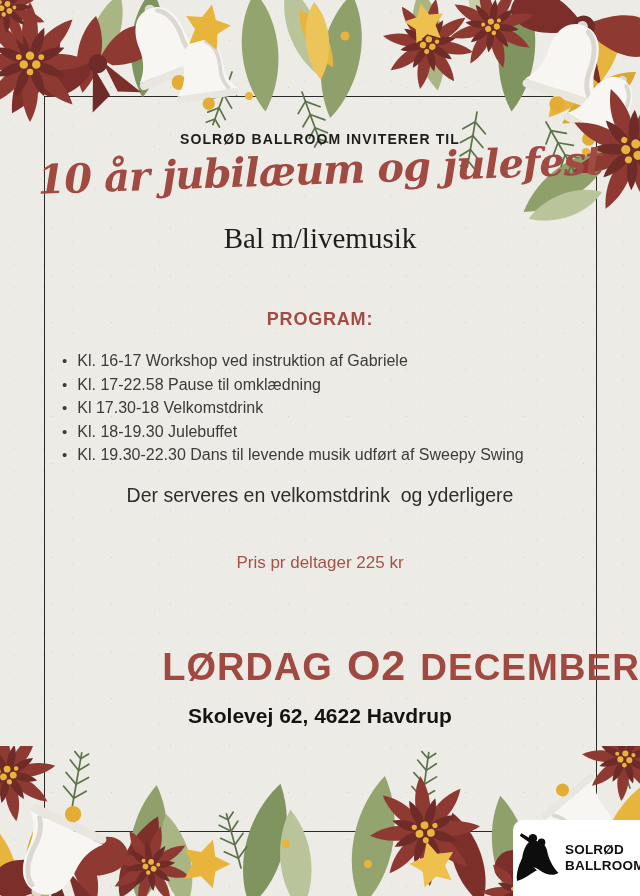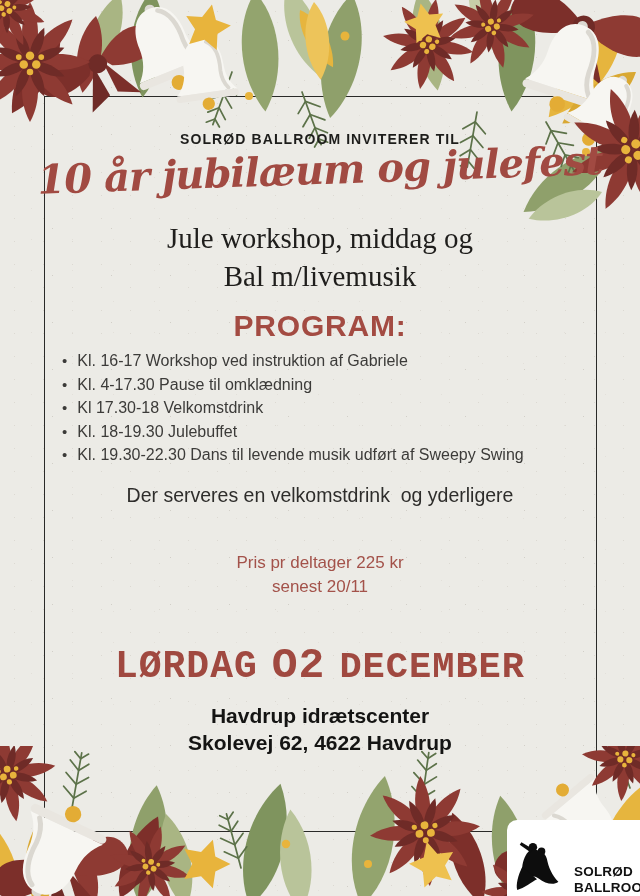--- a/index.html
+++ b/index.html
@@ -21,38 +21,38 @@
   .deco{position:absolute;left:0;z-index:2;pointer-events:none;}
   .deco-top{top:0;width:640px;height:240px;}
   .deco-bottom{bottom:0;width:640px;height:150px;}
   .abs{position:absolute;left:0;right:0;text-align:center;z-index:4;}
   .inviter{top:131px;font-size:14px;font-weight:800;letter-spacing:1.1px;color:#1d1d1b;}
   .script-title{
     top:146px;font-family:"DejaVu Serif",serif;font-style:italic;font-weight:bold;
     font-size:40px;color:#a14a42;letter-spacing:-1px;transform:rotate(-2deg);
   }
   .subtitle{top:219px;font-family:"Liberation Serif",serif;font-size:29px;color:#1f1e1c;line-height:38px;}
-  .program-heading{top:309px;font-size:30px;font-weight:800;letter-spacing:0.8px;color:#a34b42;}
+  .program-heading{top:309px;font-size:18px;font-weight:800;letter-spacing:0.8px;color:#a34b42;}
   .program-list{
     position:absolute;left:62px;top:349px;right:44px;margin:0;padding:0;list-style:none;
     z-index:4;font-size:16px;color:#3c3b39;line-height:23.5px;text-align:left;
   }
   .program-list li{display:flex;gap:10px;align-items:baseline;}
   .dot{font-size:15px;color:#3c3b39;}
   .info{top:481px;font-size:19.5px;color:#2e2d2b;line-height:28px;text-align:center;}
   .pre{white-space:pre-wrap;}
   .payment{top:551px;font-size:17px;color:#a3524a;line-height:23.5px;}
-  .date-row{top:641px;display:flex;justify-content:center;align-items:baseline;gap:14px;color:#a04940;font-family:Liberation Mono, monospace;}
+  .date-row{top:641px;display:flex;justify-content:flex-end;align-items:baseline;gap:14px;color:#a04940;}
   .date-day{font-size:38px;font-weight:800;letter-spacing:1px;}
   .date-num{font-size:43px;font-weight:800;letter-spacing:1px;}
   .date-month{font-size:37px;font-weight:800;letter-spacing:1px;}
   .venue{top:703px;font-size:21px;font-weight:800;color:#141413;line-height:26.5px;}
   .logo-card{
     position:absolute;right:0;bottom:0;width:126px;height:76px;background:#ffffff;
-    border-radius:10px 0 0 0;z-index:5;display:flex;align-items:flex-end;padding-left:7px;gap:14px;
+    border-radius:10px 0 0 0;z-index:5;display:flex;align-items:center;padding-left:1px;gap:5px;
   }
   .logo-text{font-size:13.5px;font-weight:800;color:#111;line-height:16px;letter-spacing:0.2px;}
   .logo-dancers{width:46px;height:58px;flex:0 0 auto;}
 </style>
 </head>
 <body>
 
 <div class="frame"></div>
 
 <svg class="deco deco-top" viewBox="0 0 640 240">
@@ -173,34 +173,33 @@
   <use href="#poin" transform="translate(425,85) rotate(-5) scale(1.15)"></use>
   <use href="#poin" transform="translate(625,12) rotate(5) scale(0.9)"></use>
   <use href="#poin" transform="translate(520,146) scale(0.8)"></use>
   <use href="#star" fill="#e8b43c" transform="translate(205,118) rotate(18) scale(0.85)"></use>
   <use href="#star" fill="#eec14f" transform="translate(433,119) rotate(-15) scale(0.8)"></use>
 </svg>
 
 <div class="abs inviter">SOLRØD BALLROOM INVITERER TIL</div>
 <div class="abs script-title">10 år jubilæum og julefest</div>
 <div class="abs subtitle">
-  <div>Jule workshop, middag og</div>
   <div>Bal m/livemusik</div>
 </div>
 
 <div class="abs program-heading">PROGRAM:</div>
 
 <ul class="program-list">
   <li>
     <span class="dot">•</span>
     <span>Kl. 16-17 Workshop ved instruktion af Gabriele</span>
   </li>
   <li>
     <span class="dot">•</span>
-    <span>Kl. 4-17.30 Pause til omklædning</span>
+    <span>Kl. 17-22.58 Pause til omklædning</span>
   </li>
   <li>
     <span class="dot">•</span>
     <span>Kl 17.30-18 Velkomstdrink</span>
   </li>
   <li>
     <span class="dot">•</span>
     <span>Kl. 18-19.30 Julebuffet</span>
   </li>
   <li>
@@ -208,31 +207,29 @@
     <span>Kl. 19.30-22.30 Dans til levende musik udført af Sweepy Swing</span>
   </li>
 </ul>
 
 <div class="abs info">
   <div class="pre">Der serveres en velkomstdrink  og yderligere</div>
 </div>
 
 <div class="abs payment">
   <div>Pris pr deltager 225 kr</div>
-  <div>senest 20/11</div>
 </div>
 
 <div class="abs date-row">
   <span class="date-day">LØRDAG</span>
   <span class="date-num">O2</span>
   <span class="date-month">DECEMBER</span>
 </div>
 
 <div class="abs venue">
-  <div>Havdrup idrætscenter</div>
   <div>Skolevej 62, 4622 Havdrup</div>
 </div>
 
 <div class="logo-card">
   <svg class="logo-dancers" viewBox="0 0 56 64">
     <g fill="#0d0d0d">
       <circle cx="23" cy="8" r="5.2"></circle>
       <circle cx="33.5" cy="13" r="4.6"></circle>
       <path d="M19,12 C14,16 11,24 10,32 L6,50 L12,48 C18,42 24,42 30,46 C38,52 48,55 54,50 C46,42 42,32 40,22 C38,14 30,11 24,11 Z"></path>
       <path d="M20,14 L7,5 L9,2 L23,10 Z"></path>

